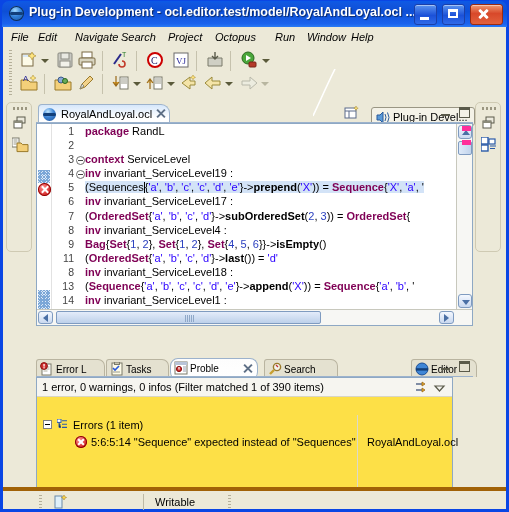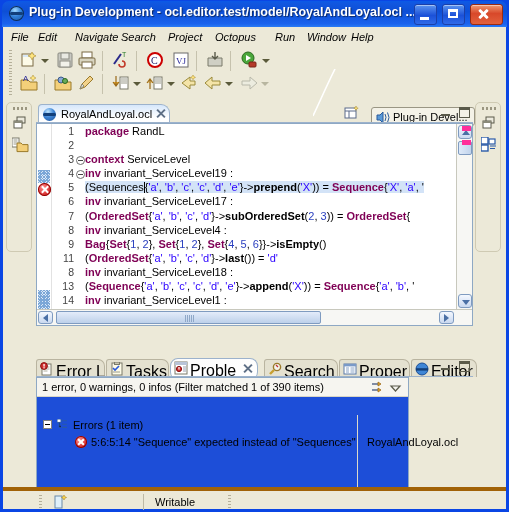--- a/index.html
+++ b/index.html
@@ -265,30 +265,30 @@
   .problems{
     position:absolute;left:33px;top:331px;width:437px;height:148px;
   }
   .ptabs{position:absolute;left:0;top:0;width:437px;height:19px;}
   .ptab{
     position:absolute;top:1px;height:18px;box-sizing:border-box;
     padding-left:19px;padding-right:5px;
     border:1px solid #b9b4a0;border-bottom:none;background:#e4e1d0;
     border-top-left-radius:3px;border-top-right-radius:7px;
   }
-  .ptab .lbl{position:relative;top:3px;font-size:16px;color:#000;white-space:nowrap;}
+  .ptab .lbl{position:relative;top:3px;font-size:10px;color:#000;white-space:nowrap;}
   .ptab.active{
     background:linear-gradient(to bottom,#fdfdfd,#ffffff);
     border-color:#9cb2cc;top:0;height:22px;border-radius:8px;
   }
   .ptab .ticon{position:absolute;left:3px;top:2px;width:14px;height:14px;}
   .pline{position:absolute;left:0;top:18px;width:437px;height:1px;background:#9cb2cc;}
   .pbody{
-    position:absolute;left:0;top:19px;width:373px;height:129px;
-    background:#1d4ed8;border:1px solid #8ea8c4;box-sizing:border-box;
+    position:absolute;left:0;top:19px;width:417px;height:129px;
+    background:#fde047;border:1px solid #8ea8c4;box-sizing:border-box;
   }
   .summary{
     position:absolute;left:0;top:0;width:100%;height:19px;
     background:#f6f5f0;border-bottom:1px solid #d8d5c5;box-sizing:border-box;
   }
   .summary .txt{position:absolute;left:5px;top:3px;font-size:11px;color:#000;}
   .vtoolbtn{position:absolute;top:3px;width:13px;height:13px;}
   .theader{
     position:absolute;left:0;top:19px;width:100%;height:18px;
     background:linear-gradient(to bottom,#fdfdfa,#eeece1);
@@ -700,30 +700,20 @@
           <span class="ticon">
             <svg width="14" height="14" viewBox="0 0 14 14">
               <path d="M2 12l4-4" stroke="#c8a030" stroke-width="2.4"></path>
               <circle cx="9" cy="5" r="3.6" fill="#f4f4ec" stroke="#9a7a2a" stroke-width="1.4"></circle>
               <path d="M8 3l2 2" stroke="#c03030" stroke-width="1.2"></path>
             </svg>
           </span>
           <span class="lbl">Search</span>
         </div>
 
-        <div class="ptab" style="left:303px;width:71px">
-          <span class="ticon">
-            <svg width="14" height="14" viewBox="0 0 14 14">
-              <rect x="1" y="2" width="12" height="10" fill="#fff" stroke="#5a7aa8"></rect>
-              <rect x="1" y="2" width="12" height="2.4" fill="#7a9ac8"></rect>
-              <path d="M3 6h3M7.5 6h4M3 8h3M7.5 8h4M3 10h3M7.5 10h4" stroke="#8aa4c8"></path>
-            </svg>
-          </span>
-          <span class="lbl">Proper</span>
-        </div>
 
         <div class="ptab" style="left:375px;width:66px">
           <span class="ticon">
             <svg width="14" height="14" viewBox="0 0 14 14">
               <circle cx="7" cy="7" r="6" fill="#3f86d6" stroke="#1b4e96"></circle>
               <path d="M1 6.2h12v2.4H1z" fill="#123f7a"></path>
             </svg>
           </span>
           <span class="lbl">Editor</span>
         </div>

